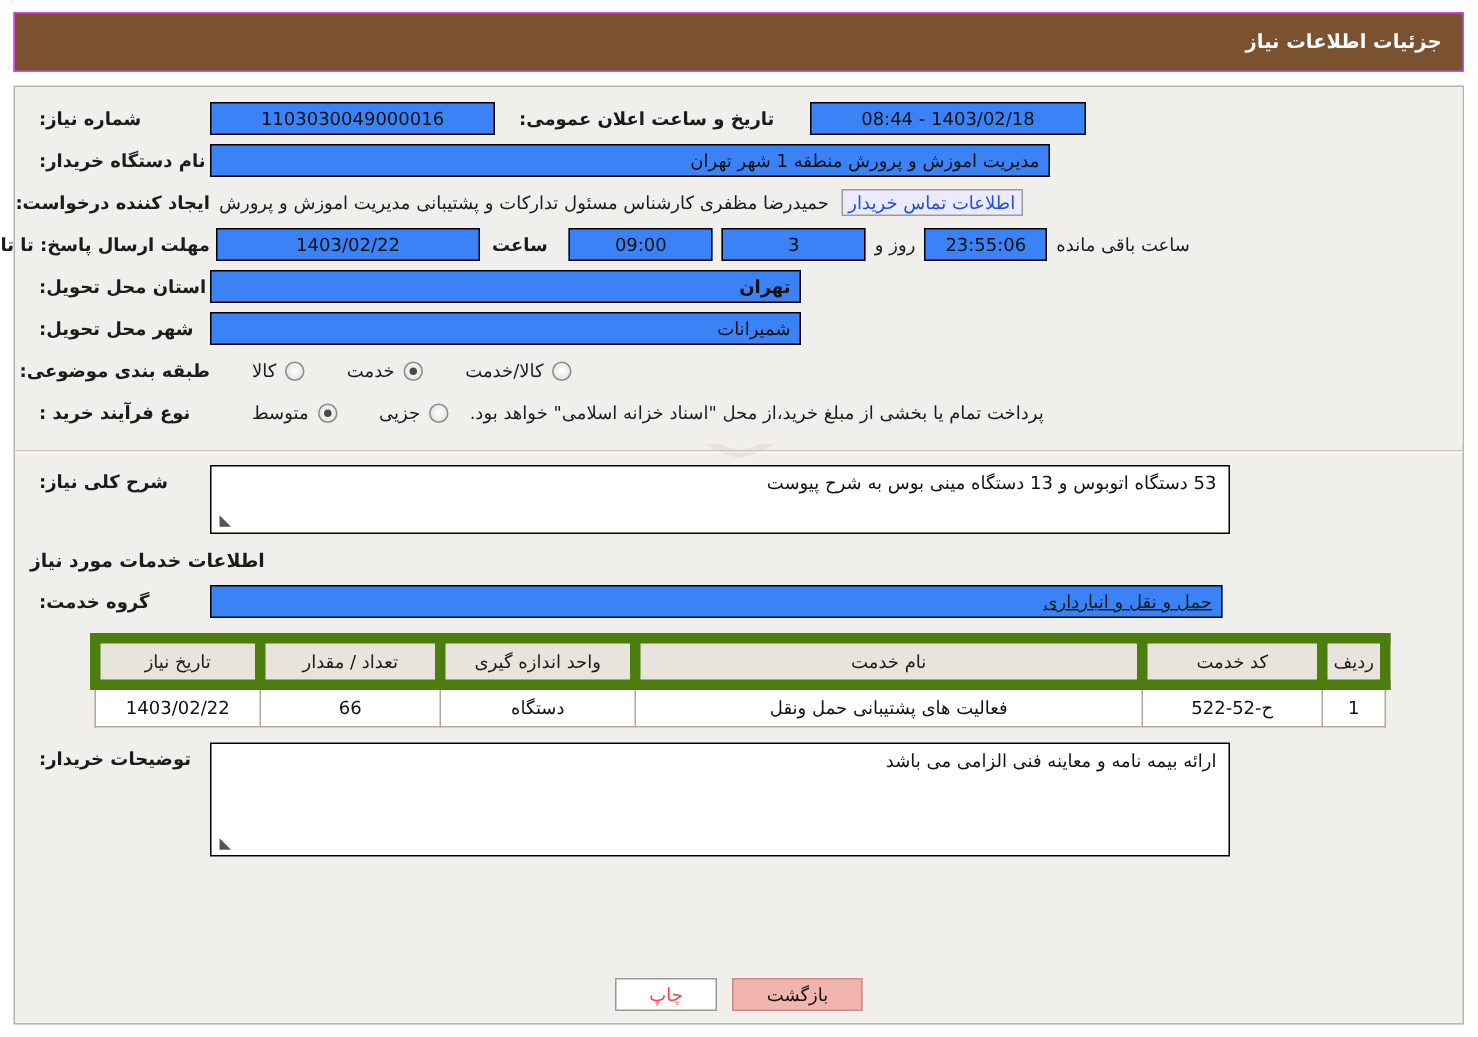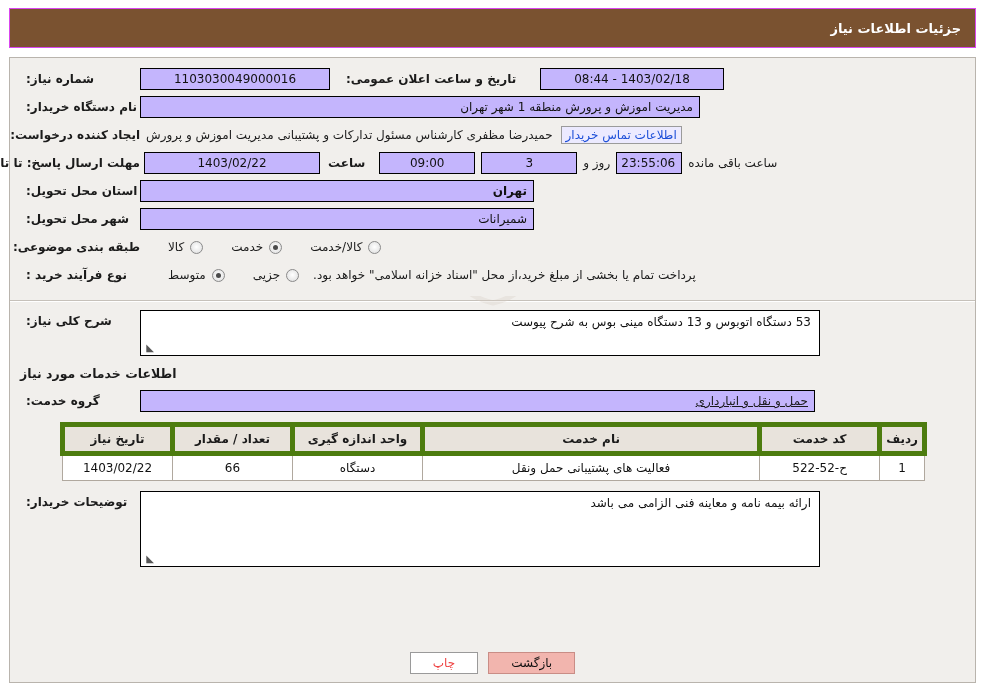--- a/index.html
+++ b/index.html
@@ -58,21 +58,21 @@
   .lbl {
     font-size: 12px;
     font-weight: bold;
     color: #1b1b1b;
     text-align: left;
     padding-left: 6px;
     white-space: nowrap;
   }
   .lbl-w { width: 120px; text-align: left; }
   .field {
-    background: #c4b5fd;
+    background: #3b82f6;
     border: 1px solid #000000;
     height: 22px;
     line-height: 20px;
     font-size: 12px;
     color: #111;
     padding: 0 6px;
     text-align: center;
     overflow: hidden;
     white-space: nowrap;
   }
@@ -188,23 +188,23 @@
   }
 
   
   table.grid {
     border-collapse: collapse;
     width: 100%;
     font-size: 12px;
   }
   table.grid th {
     background: #e8e3dc;
-    border: 5px solid #4d7c0f;
-    color: #1b1b1b;
-    font-weight: bold;
+    border: 7px solid #4d7c0f;
+    color: #1b1b1b;
+    font-weight: normal;
     padding: 5px 4px;
     text-align: center;
     font-size: 12px;
   }
   table.grid td {
     background: #ffffff;
     border: 1px solid #b0a89e;
     padding: 5px 4px;
     text-align: center;
     color: #111;
@@ -268,21 +268,21 @@
       </div>
 
       <div class="row" style="justify-content:flex-end;">
         <a class="link">اطلاعات تماس خریدار</a>
         <div class="plain" style="margin:0 8px 0 6px;">حمیدرضا مظفری کارشناس مسئول تدارکات و پشتیبانی مدیریت اموزش و پرورش</div>
         <div class="lbl lbl-w">ایجاد کننده درخواست:</div>
       </div>
 
       <div class="row" style="justify-content:flex-end;">
         <div class="plain">ساعت باقی مانده</div>
-        <div class="field" style="width:66px; margin:0 6px;">23:55:06</div>
+        <div class="field" style="width:82px; margin:0 6px;">23:55:06</div>
         <div class="plain">روز و</div>
         <div class="field" style="width:96px; margin:0 6px;">3</div>
         <div class="field" style="width:96px; margin-left:6px;">09:00</div>
         <div class="sublbl">ساعت</div>
         <div class="field" style="width:176px; margin-left:4px;">1403/02/22</div>
         <div class="lbl lbl-w" style="line-height:13px;">مهلت ارسال پاسخ: تا تاریخ:</div>
       </div>
 
       <div class="row" style="justify-content:flex-end;">
         <div class="field r" style="width:394px;font-weight:bold;">تهران</div>

